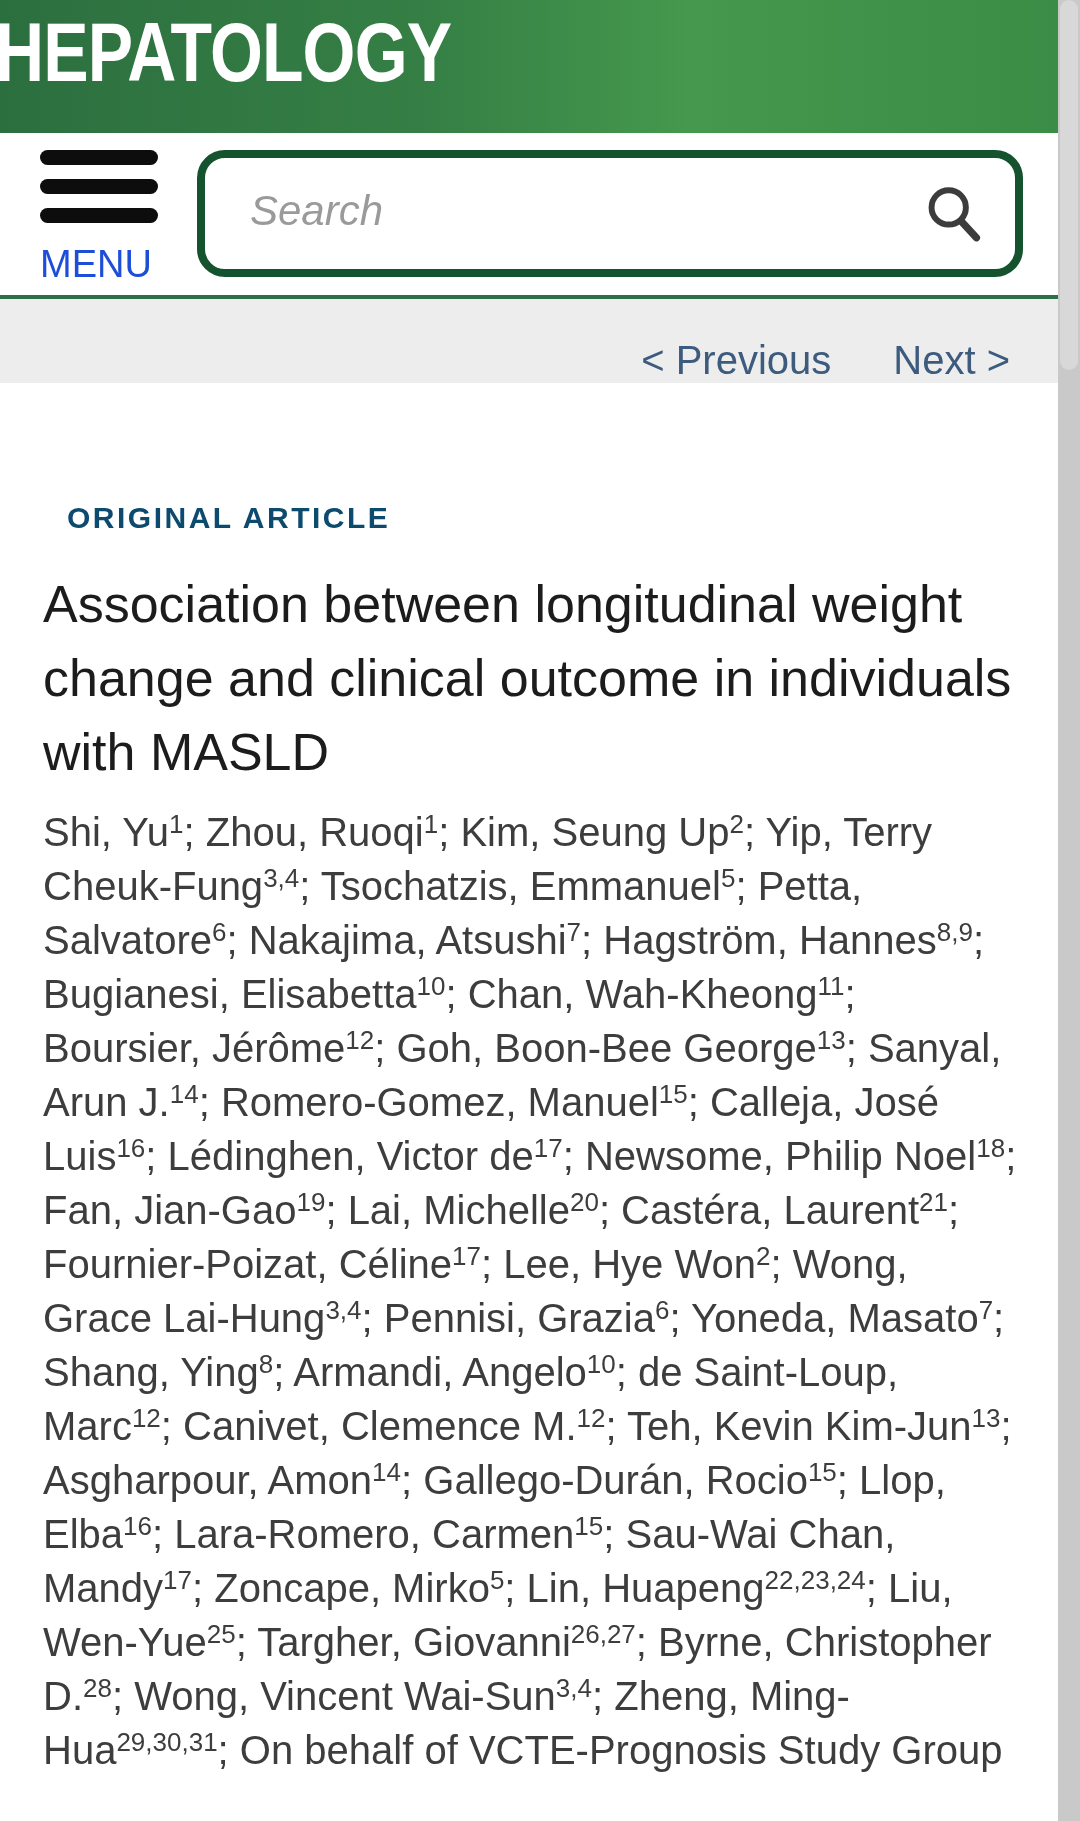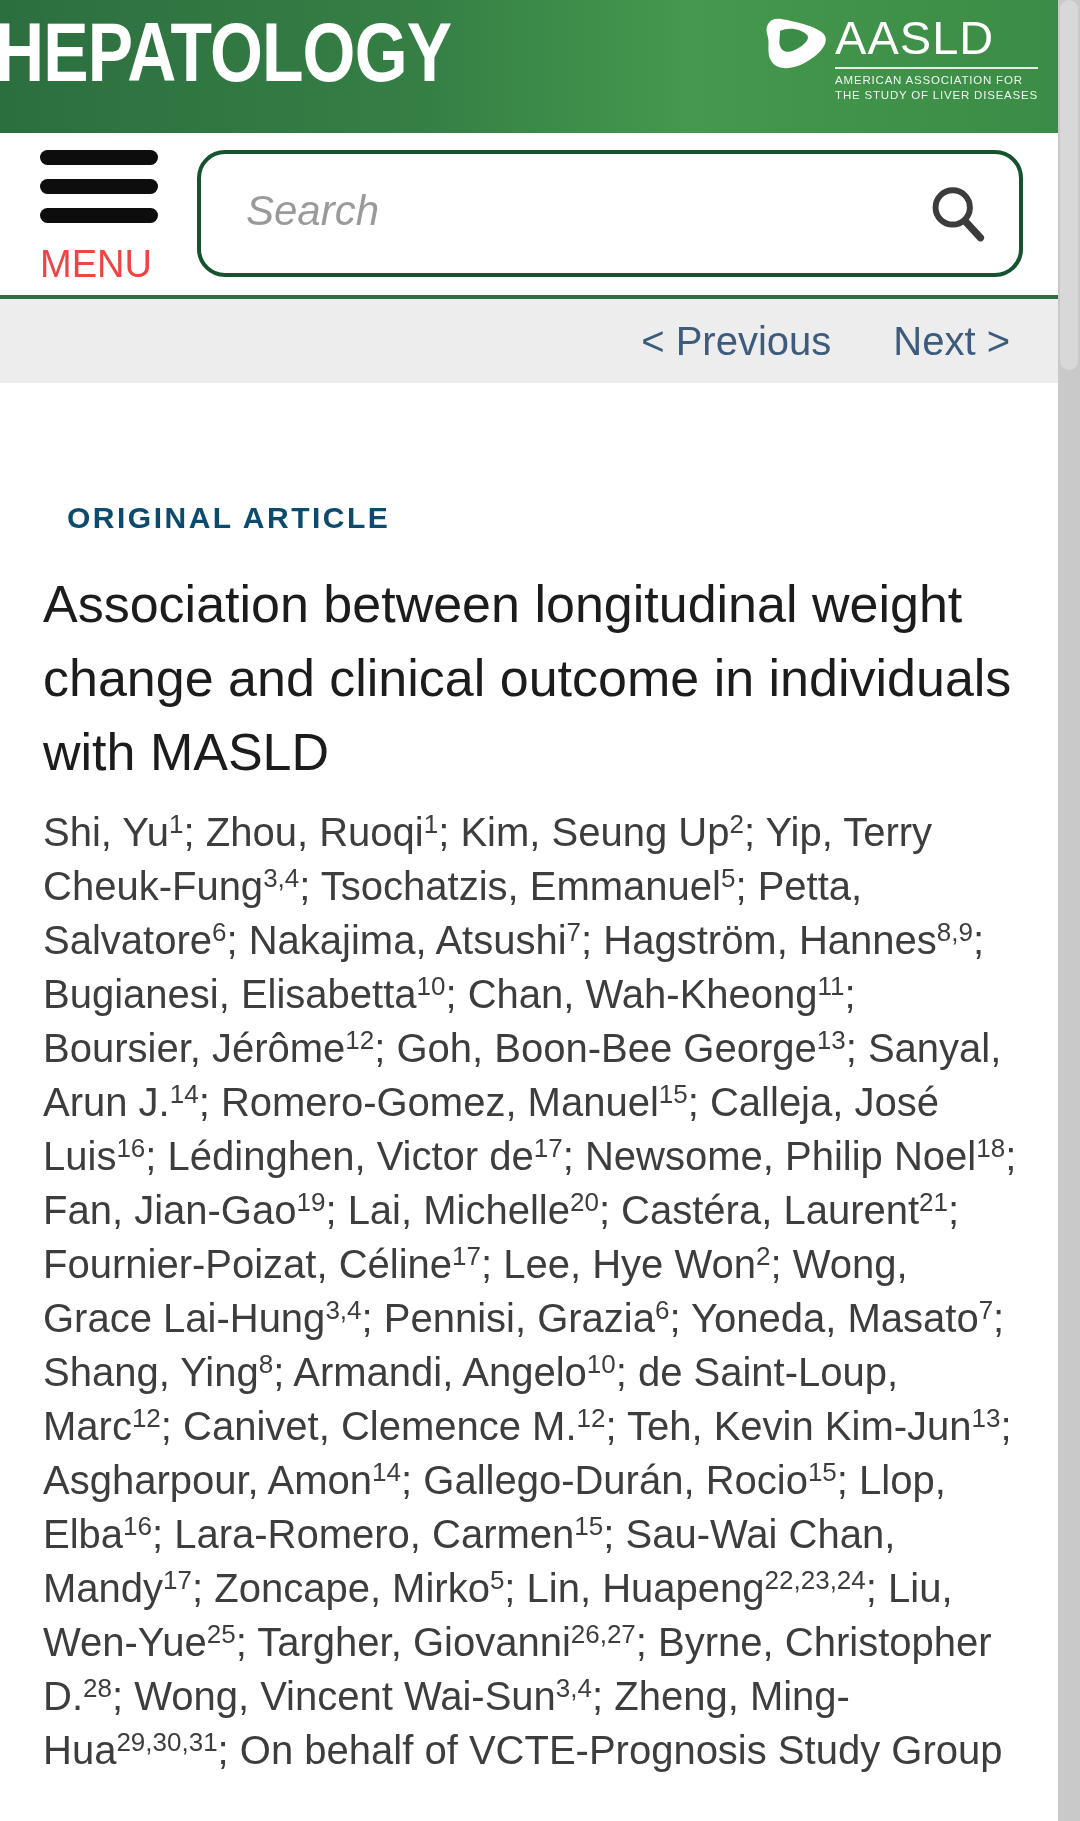--- a/index.html
+++ b/index.html
@@ -28,29 +28,29 @@
   .aasld-right{display:flex;flex-direction:column;align-items:flex-start;}
   .aasld-word{color:#fff;font-size:47px;font-weight:400;letter-spacing:1px;line-height:1.1;}
   .aasld-rule{width:100%;height:0;border-top:2px solid rgba(255,255,255,.85);margin:3px 0 4px 0;}
   .aasld-tagline{color:rgba(255,255,255,.92);font-size:11.5px;letter-spacing:.8px;line-height:1.3;white-space:nowrap;}
 
   
   .menubar{position:relative;height:166px;background:#fff;border-bottom:4px solid var(--divider-green);
     display:flex;align-items:flex-start;padding:17px 35px 0 40px;}
   .menu-toggle{width:120px;cursor:pointer;flex:0 0 auto;}
   .menu-bar-line{display:block;width:118px;height:15px;border-radius:8px;background:#0d0d0d;margin-bottom:14px;}
-  .menu-label{font-size:38px;color:#ef4444;margin-top:20px;letter-spacing:0;}
-  .searchbox{position:relative;flex:1;height:127px;margin-left:37px;border:4px solid #14532d;border-radius:28px;background:#fff;}
+  .menu-label{font-size:38px;color:#1d4ed8;margin-top:20px;letter-spacing:0;}
+  .searchbox{position:relative;flex:1;height:127px;margin-left:37px;border:8px solid #14532d;border-radius:28px;background:#fff;}
   .searchbox input{width:100%;height:100%;border:none;outline:none;background:transparent;border-radius:28px;
     font-family:"Liberation Sans","DejaVu Sans",sans-serif;font-size:42px;color:#333;padding:0 110px 6px 45px;}
   .searchbox input::placeholder{color:#9a9a9a;font-style:italic;font-weight:300;}
   .search-icon{position:absolute;right:28px;top:50%;transform:translateY(-50%);width:66px;height:66px;cursor:pointer;}
 
   
-  .pager{height:84px;background:var(--pager-bg);display:flex;justify-content:flex-end;align-items:center;
+  .pager{height:84px;background:var(--pager-bg);display:flex;justify-content:flex-end;align-items:flex-end;
     gap:62px;padding-right:48px;}
   .pager a{color:var(--link-blue);font-size:40px;text-decoration:none;white-space:nowrap;}
 
   
   .article{padding:118px 0 0 43px;width:1030px;}
   .kicker{font-size:30px;font-weight:bold;letter-spacing:2.5px;color:#0c4a6e;margin-left:24px;}
   .title{margin-top:32px;width:985px;font-size:52px;line-height:74px;font-weight:400;color:var(--text-dark);}
   .authors{margin-top:16px;width:975px;font-size:40px;line-height:54px;color:var(--text-gray);}
   .authors sup{font-size:65%;line-height:0;position:relative;top:-0.5em;vertical-align:baseline;}
 
@@ -59,34 +59,20 @@
   .scroll-thumb{position:absolute;right:2px;top:0;width:18px;height:370px;border-radius:9px;background:#d8d8d8;}
 </style>
 </head>
 <body>
 
 <div class="page">
   <div class="content-col">
 
     <header class="masthead">
       <div class="journal-title">HEPATOLOGY</div>
-      <div class="aasld">
-        <svg class="liver-icon" viewBox="0 0 100 82" aria-hidden="true">
-          <path d="M10 30 C4 14 13 2 28 4 C56 9 88 17 94 29 C100 41 85 58 64 69 C45 79 24 80 15 66 C8 55 13 42 10 30 Z" fill="#ffffff"></path>
-          <path d="M28 22 C42 15 60 20 68 28 C73 34 61 45 47 51 C36 55 28 50 27 39 Z" fill="#3a8c47"></path>
-        </svg>
-        <div class="aasld-right">
-          <div class="aasld-word">AASLD</div>
-          <div class="aasld-rule"></div>
-          <div class="aasld-tagline">
-            <span>AMERICAN ASSOCIATION FOR</span><br>
-            <span>THE STUDY OF LIVER DISEASES</span>
-          </div>
-        </div>
-      </div>
     </header>
 
     <div class="menubar">
       <div class="menu-toggle">
         <span class="menu-bar-line"></span>
         <span class="menu-bar-line"></span>
         <span class="menu-bar-line"></span>
         <div class="menu-label">MENU</div>
       </div>
       <div class="searchbox">

